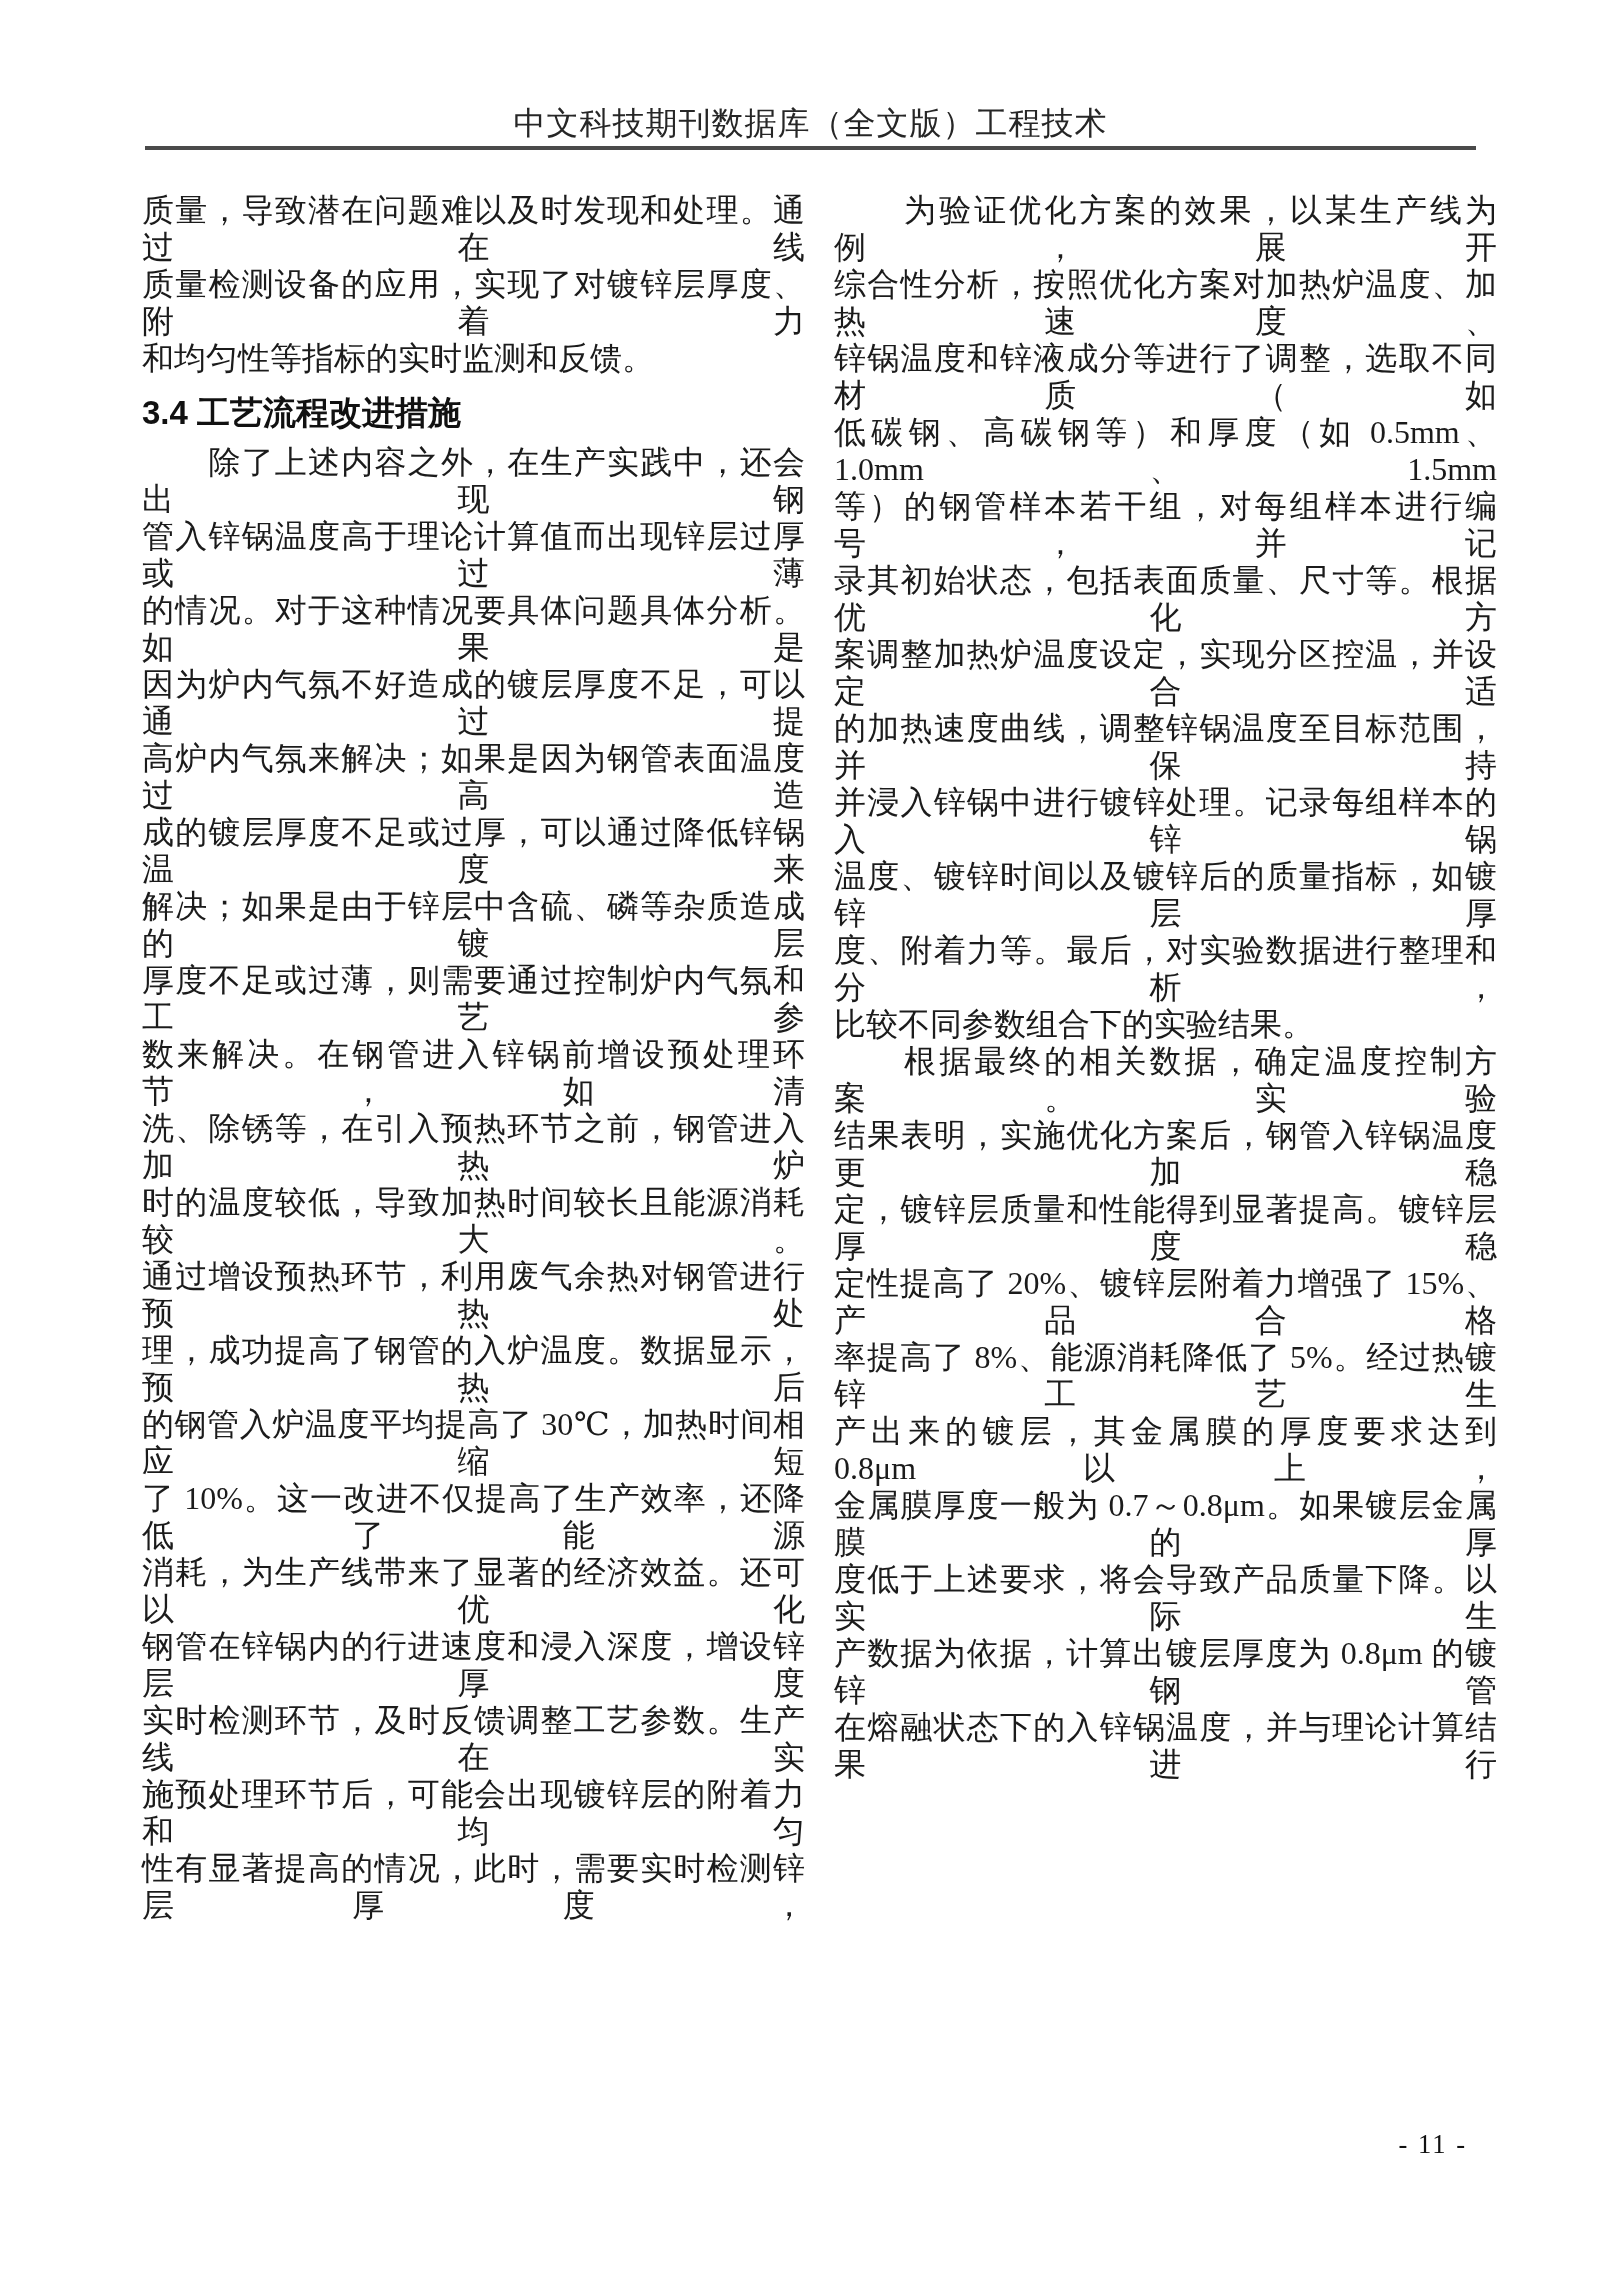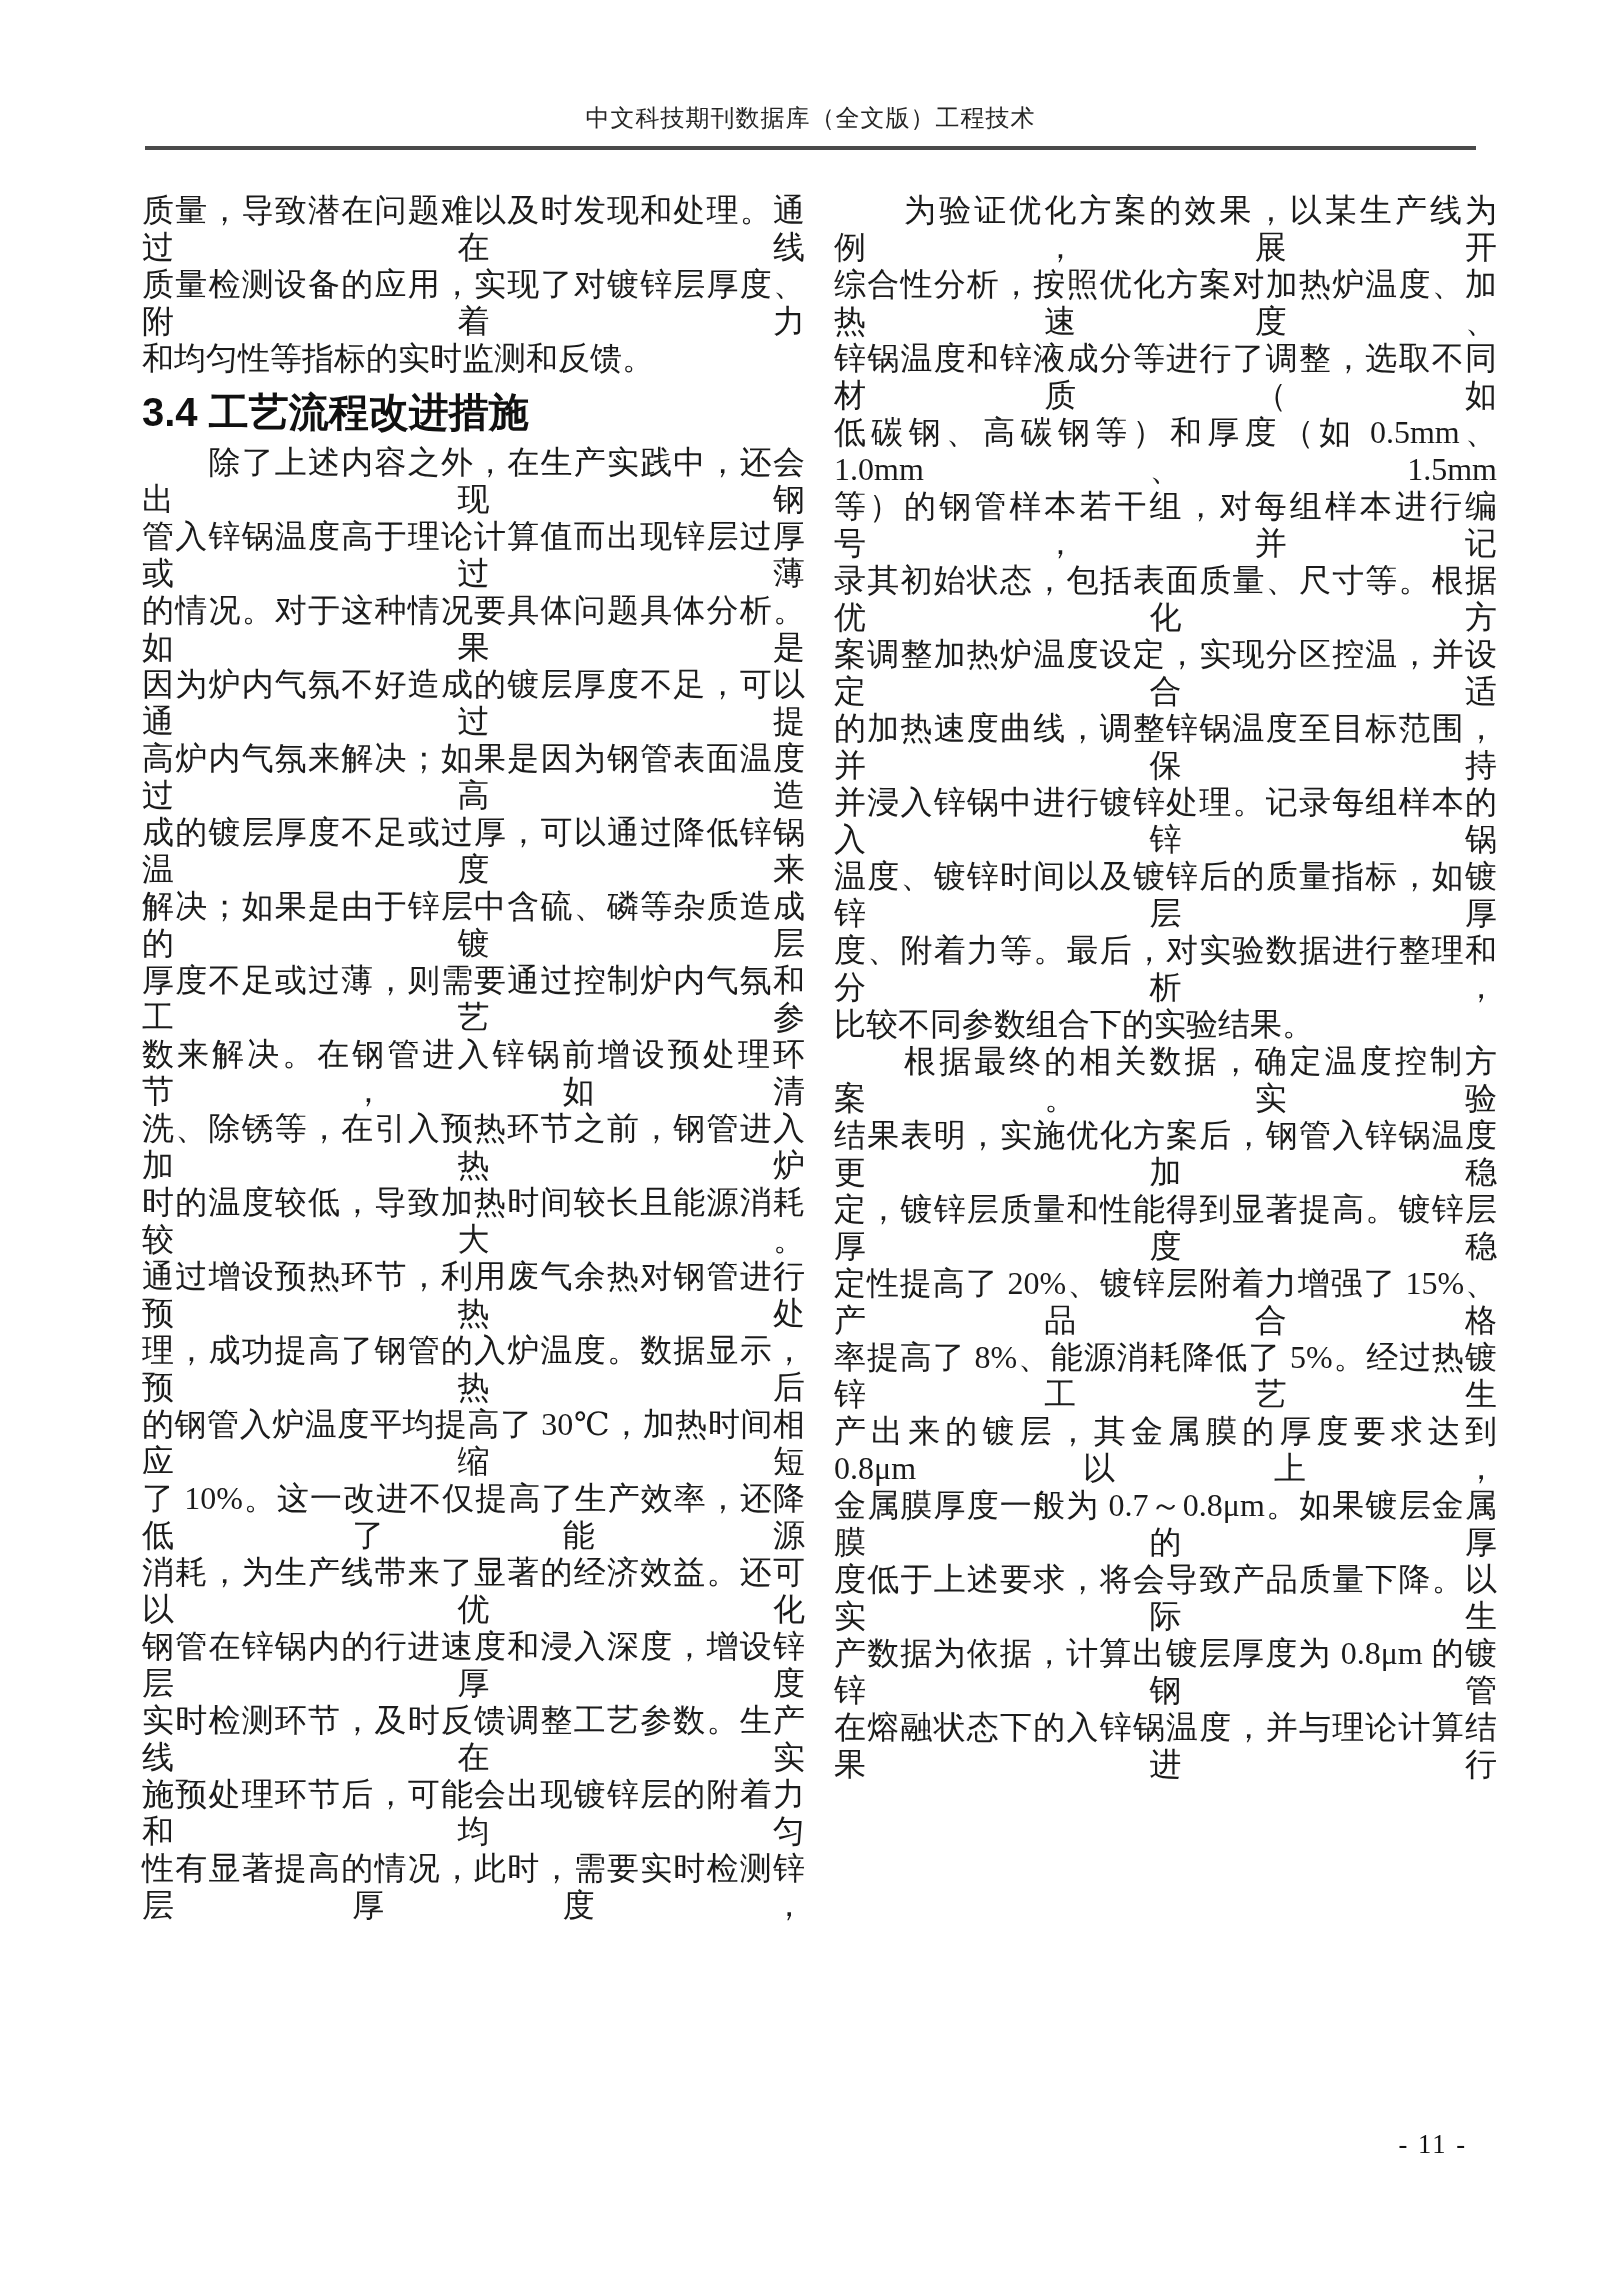--- a/index.html
+++ b/index.html
@@ -3,21 +3,21 @@
 <meta charset="utf-8">
 <style>
   html,body{margin:0;padding:0;}
   body{
     width:1621px;height:2293px;position:relative;background:#ffffff;
     font-family:"Liberation Serif","DejaVu Serif",serif;color:#1b1b1b;
     overflow:hidden;
   }
   .page-header-text{
     position:absolute;top:102px;left:0;width:100%;
-    text-align:center;font-size:24px;letter-spacing:1px;color:#262626;
+    text-align:center;font-size:32px;letter-spacing:1px;color:#262626;
   }
   .header-rule{
     position:absolute;top:146px;left:145px;width:1331px;height:3.9px;
     background:#4a4a4a;
   }
   .col{
     position:absolute;top:192px;width:663px;
   }
   .col-left{left:142px;}
   .col-right{left:834px;}
@@ -25,21 +25,21 @@
     font-size:32px;line-height:37px;
     text-align:justify;text-align-last:justify;
     text-justify:inter-ideograph;
   }
   .tline.end{text-align-last:left;}
   .h1,.h2{
     font-family:"Liberation Sans","DejaVu Sans",sans-serif;
     font-weight:bold;color:#111;
     text-align:left;text-align-last:left;line-height:47px;
   }
-  .h2{font-size:40px;padding:11.8px 0 7.8px 0;}
+  .h2{font-size:33px;padding:11.8px 0 7.8px 0;}
   .page-footer{
     position:absolute;top:2129px;right:154px;
     font-size:26.5px;color:#111;letter-spacing:2px;
   }
 </style>
 </head>
 <body>
 
 <div class="page-header-text">中文科技期刊数据库（全文版）工程技术</div>
 

